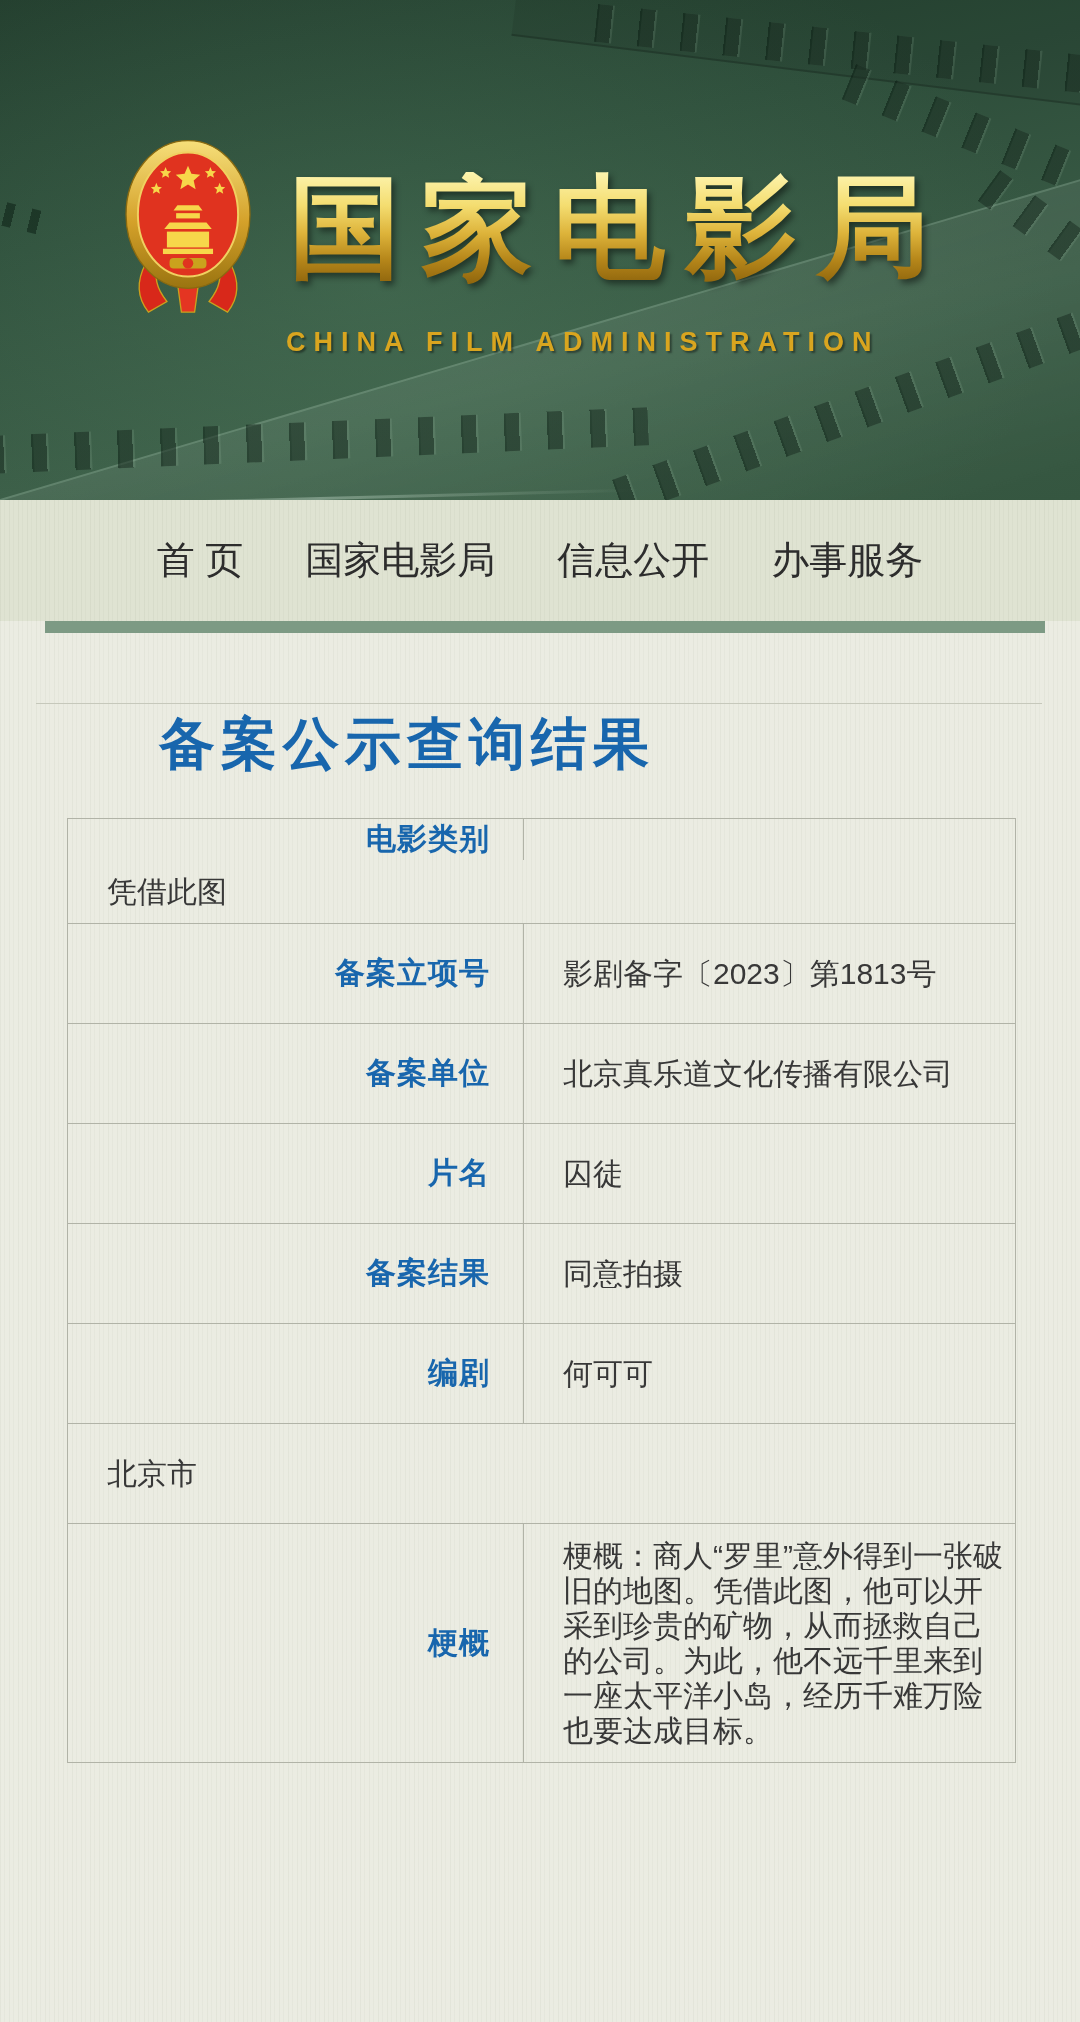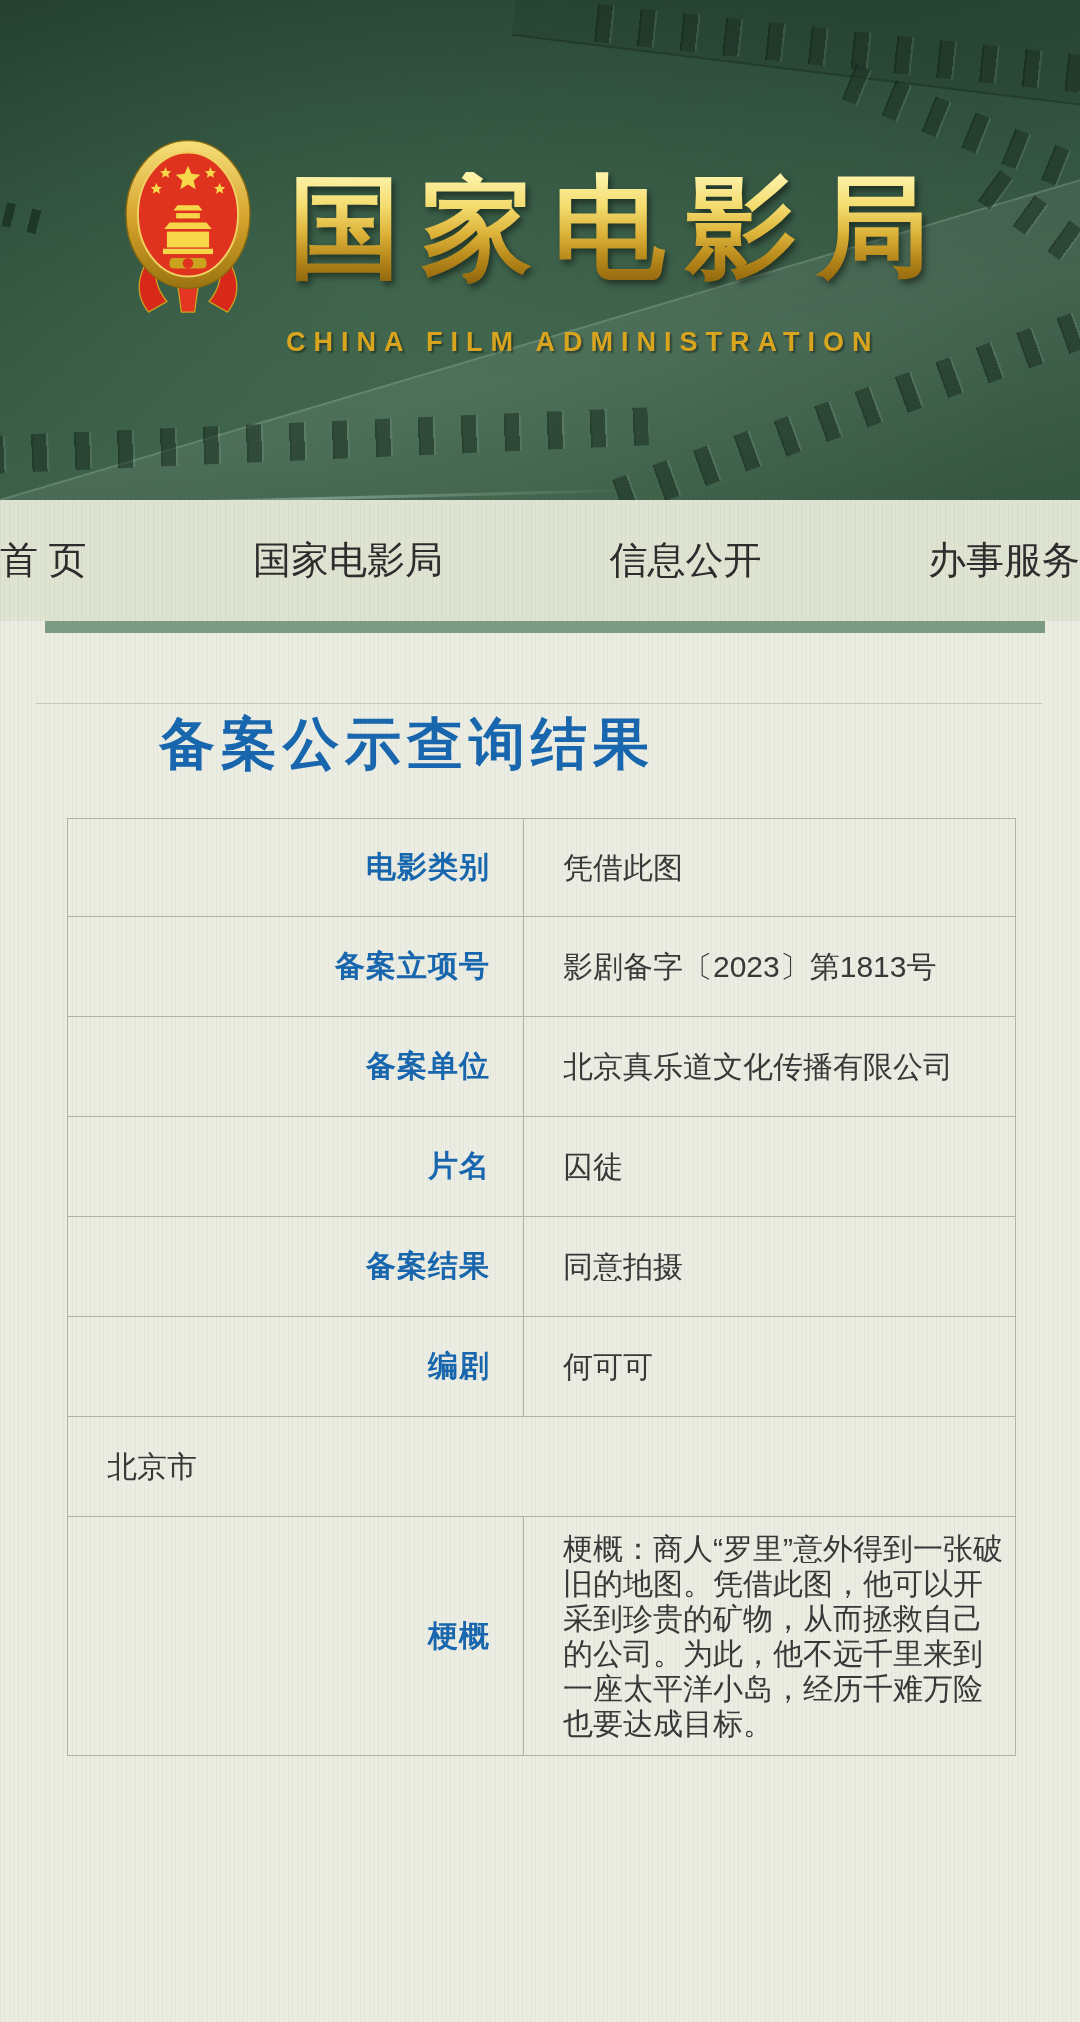--- a/index.html
+++ b/index.html
@@ -70,40 +70,40 @@
     margin-top:31px;
   }
 
   
   .nav {
     position:absolute; top:500px; left:0; width:1080px; height:121px;
     background-color:#dfe3d2;
     background-image: repeating-linear-gradient(90deg,
       rgba(120,130,105,0.08) 0 1px, rgba(255,255,255,0) 1px 4px,
       rgba(120,130,105,0.05) 4px 5px, rgba(255,255,255,0) 5px 9px);
-    display:flex; justify-content:space-between; align-items:center; gap:62px;
+    display:flex; justify-content:center; align-items:center; gap:62px;
   }
   .nav-item { font-size:38px; color:#2d2d2d; white-space:pre; cursor:pointer; }
 
   .green-bar { position:absolute; top:621px; left:45px; width:1000px; height:12px; background:#7d9a84; }
 
   
   .content-divider { position:absolute; top:703px; left:36px; width:1006px; height:1px; background:#c6c8bb; }
   .page-title {
     position:absolute; top:707px; left:159px;
     font-size:56px; font-weight:bold; letter-spacing:6px; color:#1866ad;
   }
 
   .filing-table {
     position:absolute; top:818px; left:67px; width:949px;
     border:1px solid #b1b3a7;
   }
   .t-row { display:flex; min-height:100px; }
   .t-row + .t-row { border-top:1px solid #b1b3a7; }
-  .t-row.first { min-height:97px; }
+  .t-row.first { min-height:97px;flex-direction:column; }
   .t-row.synopsis { min-height:212px; }
   .t-label {
     width:456px; border-right:1px solid #b1b3a7;
     display:flex; align-items:center; justify-content:flex-end;
     padding-right:33px;
     font-size:30px; font-weight:bold; color:#1866ad; letter-spacing:1px;
   }
   .t-value {
     flex:1; display:flex; align-items:center;
     padding:14px 6px 14px 39px;

